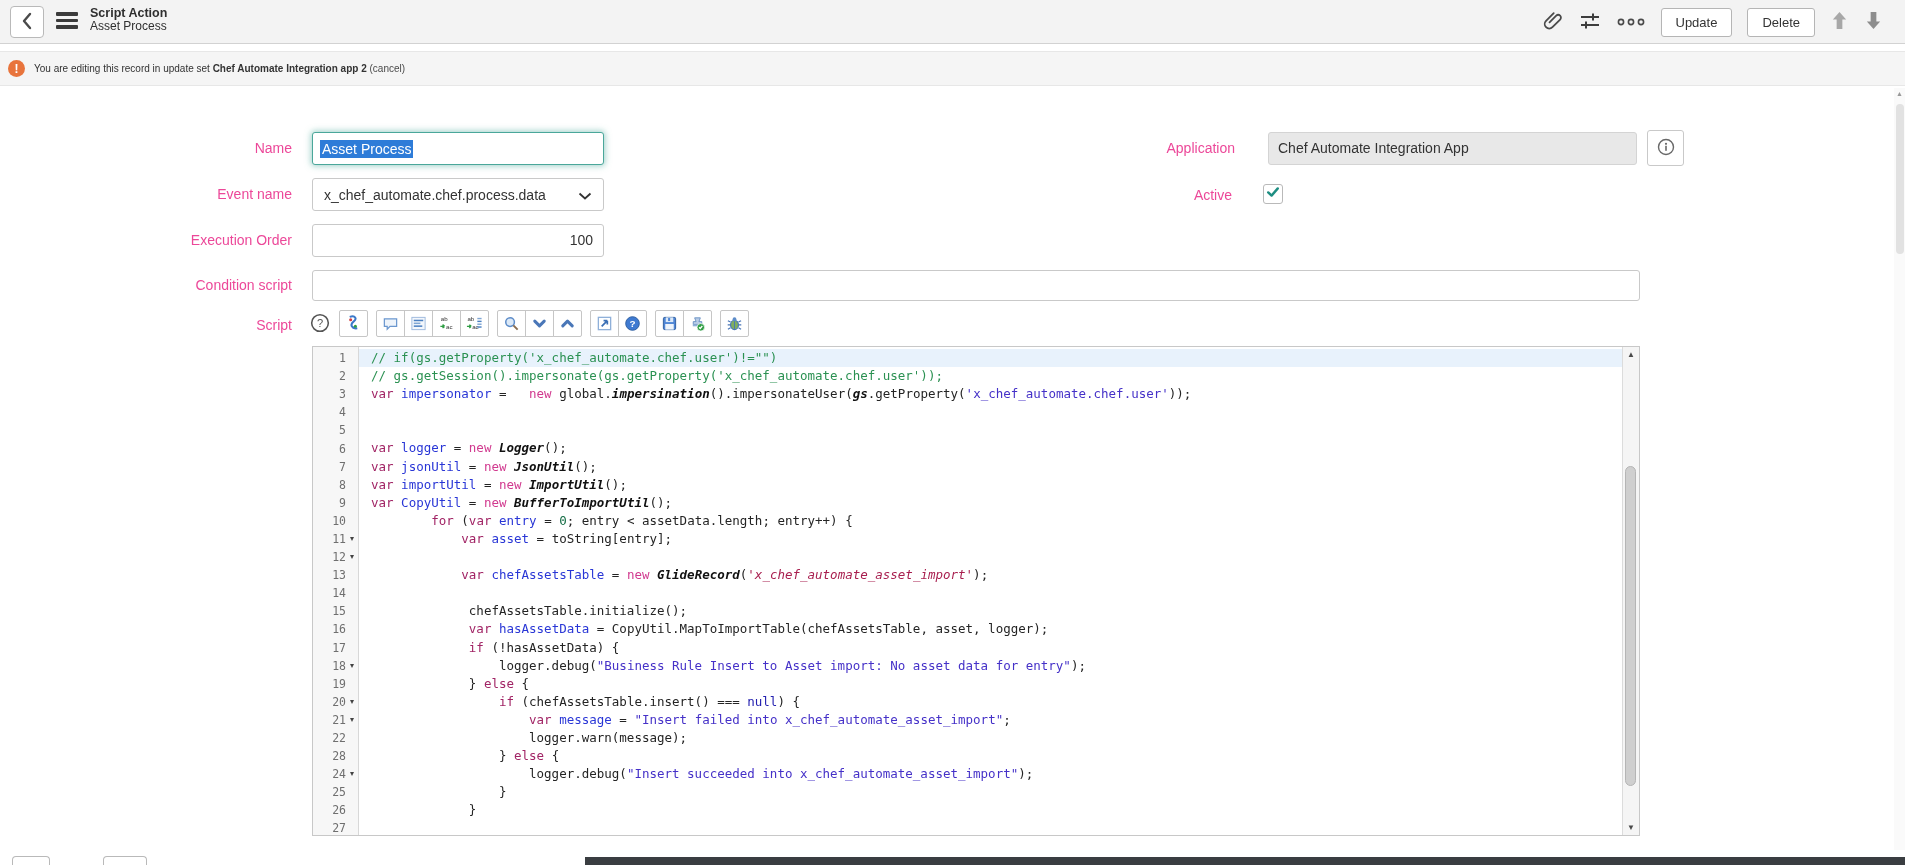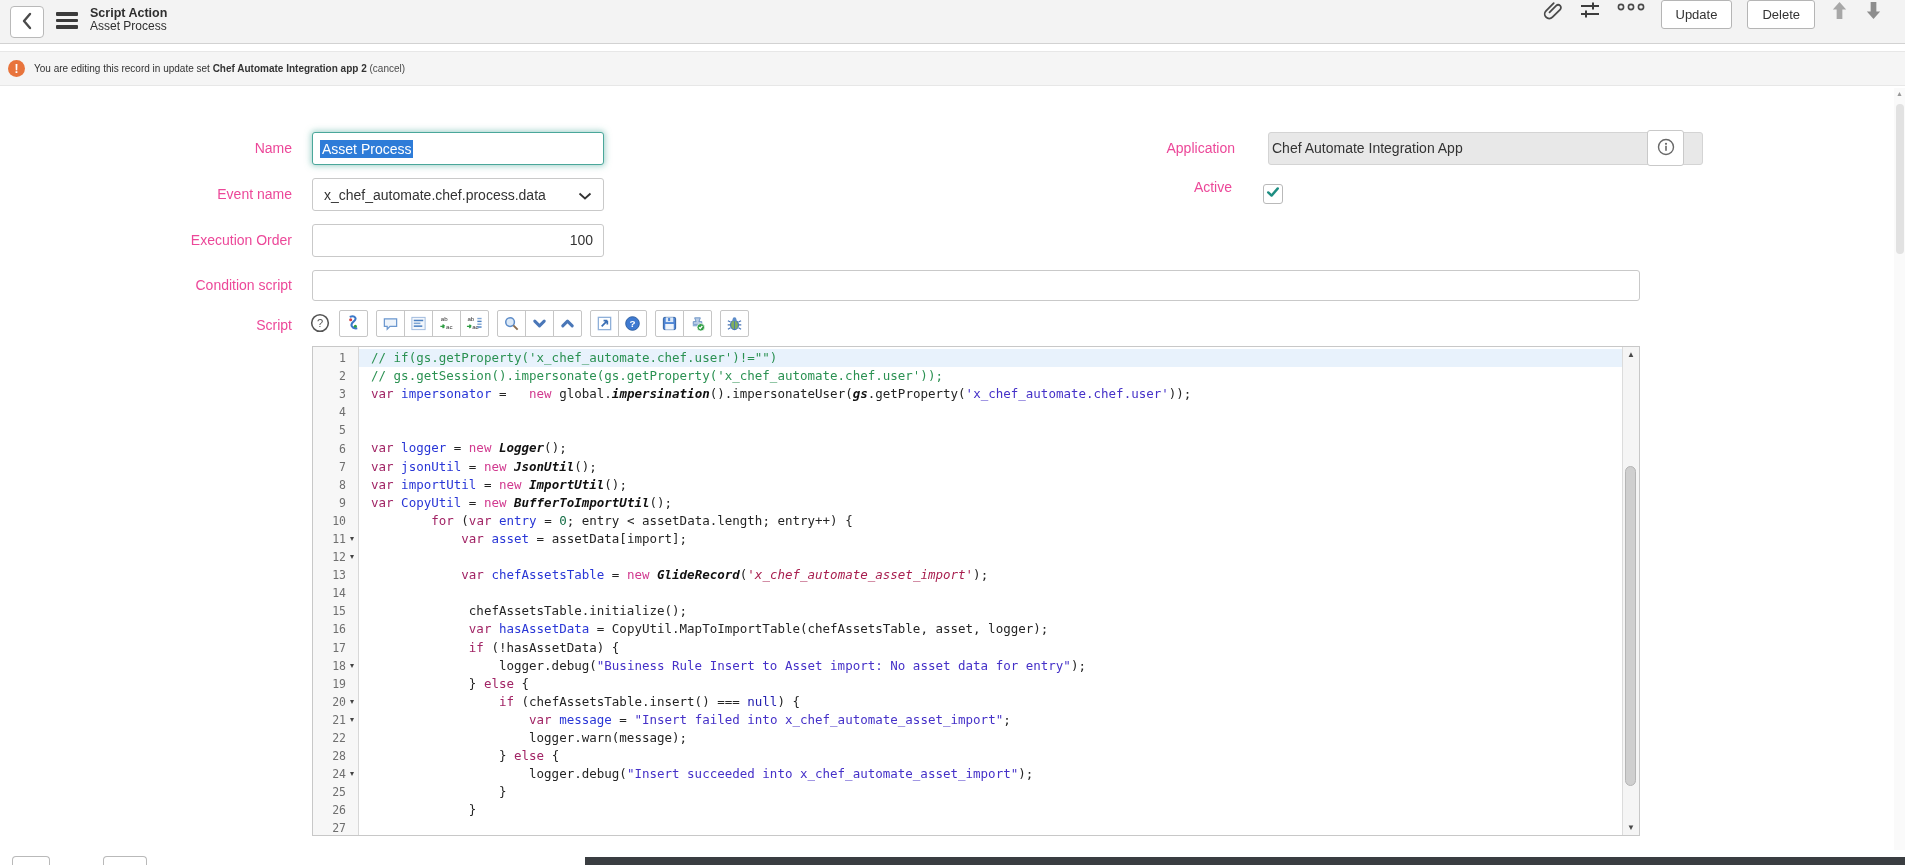--- a/index.html
+++ b/index.html
@@ -13,21 +13,21 @@
     background:#f3f3f3; border-bottom:1px solid #d2d2d2; }
   .back-btn { position:absolute; left:10px; top:6px; width:34px; height:32px;
     background:#fff; border:1px solid #b9b9b9; border-radius:4px;
     display:flex; align-items:center; justify-content:center; cursor:pointer; padding:0; }
   .burger { position:absolute; left:56px; top:12px; width:22px; cursor:pointer; }
   .burger div { height:3.5px; background:#3b3b3b; border-radius:1px; margin-bottom:3.2px; }
   .title-block { position:absolute; left:90px; top:6px; line-height:1.15; }
   .title { font-size:12.5px; font-weight:bold; color:#2f2f2f;text-align:right; }
   .subtitle { font-size:12px; color:#2f2f2f; }
   .header-right { position:absolute; right:22px; top:0; height:44px;
-    display:flex; align-items:flex-start; gap:15px; }
+    display:flex; align-items:center; gap:15px; }
   .hicon { background:none; border:none; padding:0; cursor:pointer; display:flex; align-items:center; }
   .hbtn { background:#fff; border:1px solid #b5b5b5; border-radius:3px;
     font-size:13px; color:#333; padding:6px 14px; font-family:inherit; cursor:pointer; }
   
   .warnbar { position:absolute; top:51px; left:0; width:1905px; height:35px;
     background:#f5f5f5; border-top:1px solid #e7e7e7; border-bottom:1px solid #e7e7e7;
     display:flex; align-items:center; }
   .warn-ic { width:17px; height:17px; border-radius:50%; background:#e8743c; color:#fff;
     font-weight:bold; font-size:12px; display:flex; align-items:center; justify-content:center;
     margin:0 9px 0 8px; flex:0 0 auto; }
@@ -38,22 +38,22 @@
   .flabel { position:absolute; width:200px; text-align:right; font-size:14px; color:#ec4899; }
   .fld { position:absolute; height:33px; border:1px solid #c9c9c9; border-radius:3px;
     background:#fff; font-size:14px; color:#333; }
   .fld-name { left:312px; top:132px; width:292px; border:1px solid #4aa79a;
     box-shadow:0 0 6px 1px rgba(74,167,154,.55); display:flex; align-items:center; padding-left:7px; }
   .sel-text { background:#2e7cd8; color:#fff; padding:1px 2px; font-size:14px; }
   .fld-select { left:312px; top:178px; width:292px; display:flex; align-items:center;
     justify-content:space-between; padding:0 11px; cursor:pointer; }
   .fld-exec { left:312px; top:224px; width:292px; text-align:right; line-height:31px; padding-right:10px; }
   .fld-cond { left:312px; top:270px; width:1328px; height:31px; }
-  .fld-app { left:1268px; top:132px; width:435px; background:#e8e8e8; border-color:#d4d4d4;
-    line-height:31px; padding:0 3px; color:#333; }
+  .fld-app { left:1268px; top:132px; width:369px; background:#e8e8e8; border-color:#d4d4d4;
+    line-height:31px; padding:0 9px; color:#333; }
   .info-btn { position:absolute; left:1647px; top:130px; width:37px; height:36px; background:#fff;
     border:1px solid #c9c9c9; border-radius:3px; display:flex; align-items:center; justify-content:center;
     cursor:pointer; padding:0; }
   .checkbox { position:absolute; left:1263px; top:184px; width:20px; height:20px; background:#fff;
     border:1px solid #b9b9b9; border-radius:3px; display:flex; align-items:center; justify-content:center;
     cursor:pointer; }
   
   .toolbar { position:absolute; left:310px; top:309px; height:28px; display:flex; align-items:center; gap:8px; }
   .tb-help { width:20px; height:20px; margin-right:1px; }
   .btn-group { display:flex; }
@@ -201,21 +201,21 @@
 <button class="info-btn">
   <span>
     <svg width="20" height="20" viewBox="0 0 20 20">
         <circle cx="10" cy="10" r="7.5" fill="none" stroke="#686868" stroke-width="1.4"></circle>
         <circle cx="10" cy="6.8" r="1.1" fill="#686868"></circle>
         <rect x="9.2" y="8.8" width="1.6" height="5" fill="#686868"></rect>
       </svg>
   </span>
 </button>
 
-<div class="flabel" style="left:1032px; top:179px;">Active</div>
+<div class="flabel" style="left:1032px; top:187px;">Active</div>
 <div class="checkbox">
   <span>
     <svg width="16" height="16" viewBox="0 0 20 20">
         <path d="M4 10.5 L8.2 14.5 L16 5.5" fill="none" stroke="#1e8e82" stroke-width="3" stroke-linecap="round" stroke-linejoin="round"></path>
       </svg>
   </span>
 </div>
 
 <div class="flabel" style="left:92px; top:317px;">Script</div>
 
@@ -473,21 +473,21 @@
       <div class="code-row active"><span class="tk-cmt">// if(gs.getProperty('x_chef_automate.chef.user')!="")</span></div>
       <div class="code-row"><span class="tk-cmt">// gs.getSession().impersonate(gs.getProperty('x_chef_automate.chef.user'));</span></div>
       <div class="code-row"><span class="tk-kw">var </span><span class="tk-def">impersonator</span><span class="tk-pln"> =   </span><span class="tk-kw2">new </span><span class="tk-pln">global.</span><span class="tk-cls">impersination</span><span class="tk-pln">().impersonateUser(</span><span class="tk-cls">gs</span><span class="tk-pln">.getProperty(</span><span class="tk-str">'x_chef_automate.chef.user'</span><span class="tk-pln">));</span></div>
       <div class="code-row"></div>
       <div class="code-row"></div>
       <div class="code-row"><span class="tk-kw">var </span><span class="tk-def">logger</span><span class="tk-pln"> = </span><span class="tk-kw2">new </span><span class="tk-cls">Logger</span><span class="tk-pln">();</span></div>
       <div class="code-row"><span class="tk-kw">var </span><span class="tk-def">jsonUtil</span><span class="tk-pln"> = </span><span class="tk-kw2">new </span><span class="tk-cls">JsonUtil</span><span class="tk-pln">();</span></div>
       <div class="code-row"><span class="tk-kw">var </span><span class="tk-def">importUtil</span><span class="tk-pln"> = </span><span class="tk-kw2">new </span><span class="tk-cls">ImportUtil</span><span class="tk-pln">();</span></div>
       <div class="code-row"><span class="tk-kw">var </span><span class="tk-def">CopyUtil</span><span class="tk-pln"> = </span><span class="tk-kw2">new </span><span class="tk-cls">BufferToImportUtil</span><span class="tk-pln">();</span></div>
       <div class="code-row"><span class="tk-pln">        </span><span class="tk-kw">for</span><span class="tk-pln"> (</span><span class="tk-kw">var </span><span class="tk-def">entry</span><span class="tk-pln"> = </span><span class="tk-num">0</span><span class="tk-pln">; entry &lt; assetData.length; entry++) {</span></div>
-      <div class="code-row"><span class="tk-pln">            </span><span class="tk-kw">var </span><span class="tk-def">asset</span><span class="tk-pln"> = assetData[import];</span></div>
+      <div class="code-row"><span class="tk-pln">            </span><span class="tk-kw">var </span><span class="tk-def">asset</span><span class="tk-pln"> = toString[entry];</span></div>
       <div class="code-row"></div>
       <div class="code-row"><span class="tk-pln">            </span><span class="tk-kw">var </span><span class="tk-def">chefAssetsTable</span><span class="tk-pln"> = </span><span class="tk-kw2">new </span><span class="tk-cls">GlideRecord</span><span class="tk-pln">(</span><span class="tk-str2">'x_chef_automate_asset_import'</span><span class="tk-pln">);</span></div>
       <div class="code-row"></div>
       <div class="code-row"><span class="tk-pln">             chefAssetsTable.initialize();</span></div>
       <div class="code-row"><span class="tk-pln">             </span><span class="tk-kw">var </span><span class="tk-def">hasAssetData</span><span class="tk-pln"> = CopyUtil.MapToImportTable(chefAssetsTable, asset, logger);</span></div>
       <div class="code-row"><span class="tk-pln">             </span><span class="tk-kw">if</span><span class="tk-pln"> (!hasAssetData) {</span></div>
       <div class="code-row"><span class="tk-pln">                 logger.debug(</span><span class="tk-str">"Business Rule Insert to Asset import: No asset data for entry"</span><span class="tk-pln">);</span></div>
       <div class="code-row"><span class="tk-pln">             } </span><span class="tk-kw">else</span><span class="tk-pln"> {</span></div>
       <div class="code-row"><span class="tk-pln">                 </span><span class="tk-kw">if</span><span class="tk-pln"> (chefAssetsTable.insert() === </span><span class="tk-atom">null</span><span class="tk-pln">) {</span></div>
       <div class="code-row"><span class="tk-pln">                     </span><span class="tk-kw">var </span><span class="tk-def">message</span><span class="tk-pln"> = </span><span class="tk-str">"Insert failed into x_chef_automate_asset_import"</span><span class="tk-pln">;</span></div>

